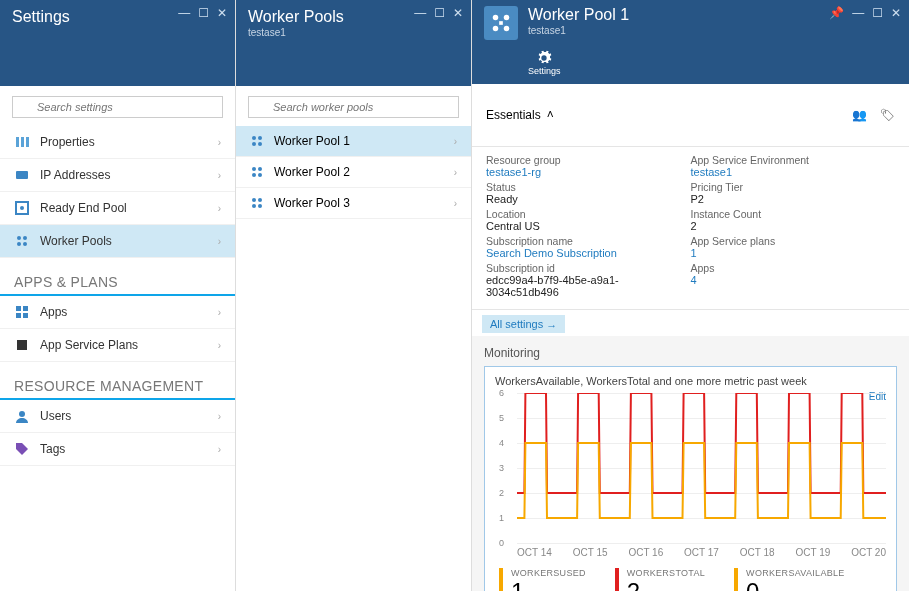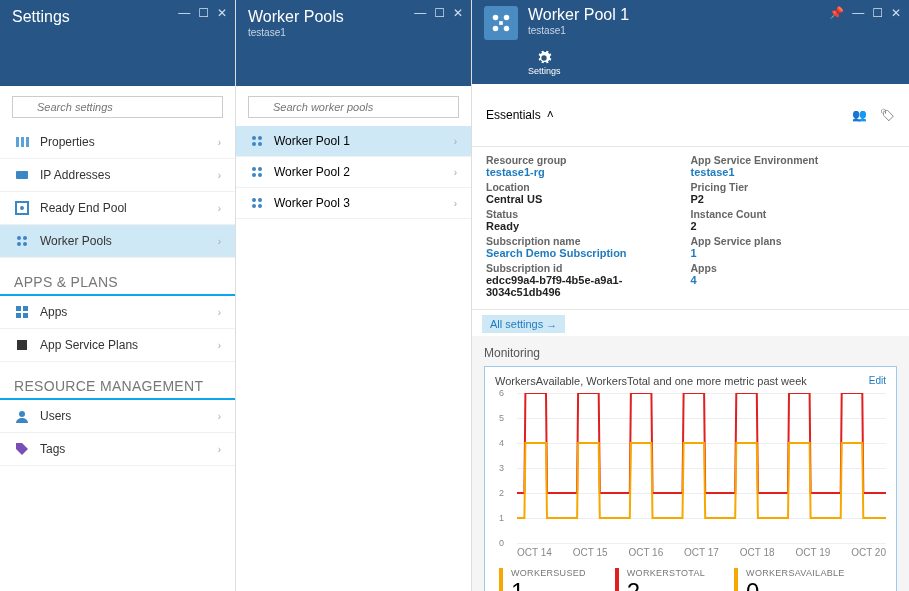--- a/index.html
+++ b/index.html
@@ -30,31 +30,31 @@
   .b3-header { background:#275585; color:#fff; padding:6px 12px 8px 12px; position:relative; display:flex; align-items:flex-start; gap:10px; }
   .b3-ic { width:34px;height:34px;background:#4a8bc2;border-radius:3px;display:flex;align-items:center;justify-content:center; }
   .cmdbar { display:flex; gap:18px; padding:4px 0 0 46px; }
   .cmd { display:flex;flex-direction:column;align-items:center;color:#fff;font-size:9px;cursor:pointer; }
   .cmd svg { width:16px;height:16px; }
   .essentials-bar { display:flex;align-items:center;padding:24px 14px;border-bottom:1px solid #e5e5e5;font-size:12px; }
   .essentials-bar .label { cursor:pointer; display:flex; align-items:center; gap:6px; }
   .essentials-bar .right-icons { margin-left:auto;display:flex;gap:12px;color:#555; }
   .essentials { display:flex; padding:4px 14px 8px 14px; border-bottom:1px solid #e5e5e5; font-size:11px; }
   .ess-col { flex:1; }
-  .ess-row { margin:3px 0;font-weight:bold; }
+  .ess-row { margin:3px 0; }
   .ess-lbl { color:#666; font-size:10.5px; }
   .ess-val { color:#222; font-size:11px; }
   .ess-link { color:#1f7bbf; cursor:pointer; }
   .allsettings { text-align:left; padding:4px 10px; }
   .allsettings a { background:#cfe8f5; color:#1f7bbf; font-size:11px; padding:3px 8px; cursor:pointer; }
   .monitoring { background:#f5f5f5; padding:10px 12px; flex:1; overflow:auto; }
   .mon-title { font-size:12px; color:#555; margin-bottom:6px; }
   .chart-card { background:#fff; border:1px solid #a0c8e8; padding:8px 10px; position:relative; }
   .chart-desc { font-size:11px; color:#444; margin-bottom:6px; }
-  .chart-edit { position:absolute; top:8px; right:10px; color:#1f7bbf; font-size:10px; cursor:pointer; }
+  .chart-edit { position:absolute; top:24px; right:10px; color:#1f7bbf; font-size:10px; cursor:pointer; }
   .chart-area { position:relative; height:150px; margin:4px 0 2px 22px; }
   .grid-line { position:absolute; left:0; right:0; border-top:1px solid #eee; }
   .y-tick { position:absolute; left:-18px; font-size:9px; color:#888; transform:translateY(-50%); }
   .x-ticks { display:flex; justify-content:space-between; font-size:10px; color:#888; margin:4px 0 0 22px; }
   .counters { display:flex; gap:29px; margin-top:10px; padding-left:4px; }
   .counter { border-left:4px solid; padding-left:8px; }
   .counter .cl { font-size:9px; color:#777; letter-spacing:0.3px; }
   .counter .cv { font-size:24px; font-weight:300; }
   svg.chart-svg { position:absolute; left:0; top:0; }
 </style>
@@ -254,26 +254,26 @@
       <span>🏷</span>
     </div>
   </div>
   <div class="essentials">
     <div class="ess-col" id="ess-left">
         <div class="ess-row">
           <div class="ess-lbl">Resource group</div>
           <div class="ess-val ess-link">testase1-rg</div>
         </div>
         <div class="ess-row">
+          <div class="ess-lbl">Status</div>
+          <div class="ess-val ">Ready</div>
+        </div>
+        <div class="ess-row">
           <div class="ess-lbl">Location</div>
           <div class="ess-val ">Central US</div>
-        </div>
-        <div class="ess-row">
-          <div class="ess-lbl">Status</div>
-          <div class="ess-val ">Ready</div>
         </div>
         <div class="ess-row">
           <div class="ess-lbl">Subscription name</div>
           <div class="ess-val ess-link">Search Demo Subscription</div>
         </div>
         <div class="ess-row">
           <div class="ess-lbl">Subscription id</div>
           <div class="ess-val ">edcc99a4-b7f9-4b5e-a9a1-3034c51db496</div>
         </div>
       </div>

